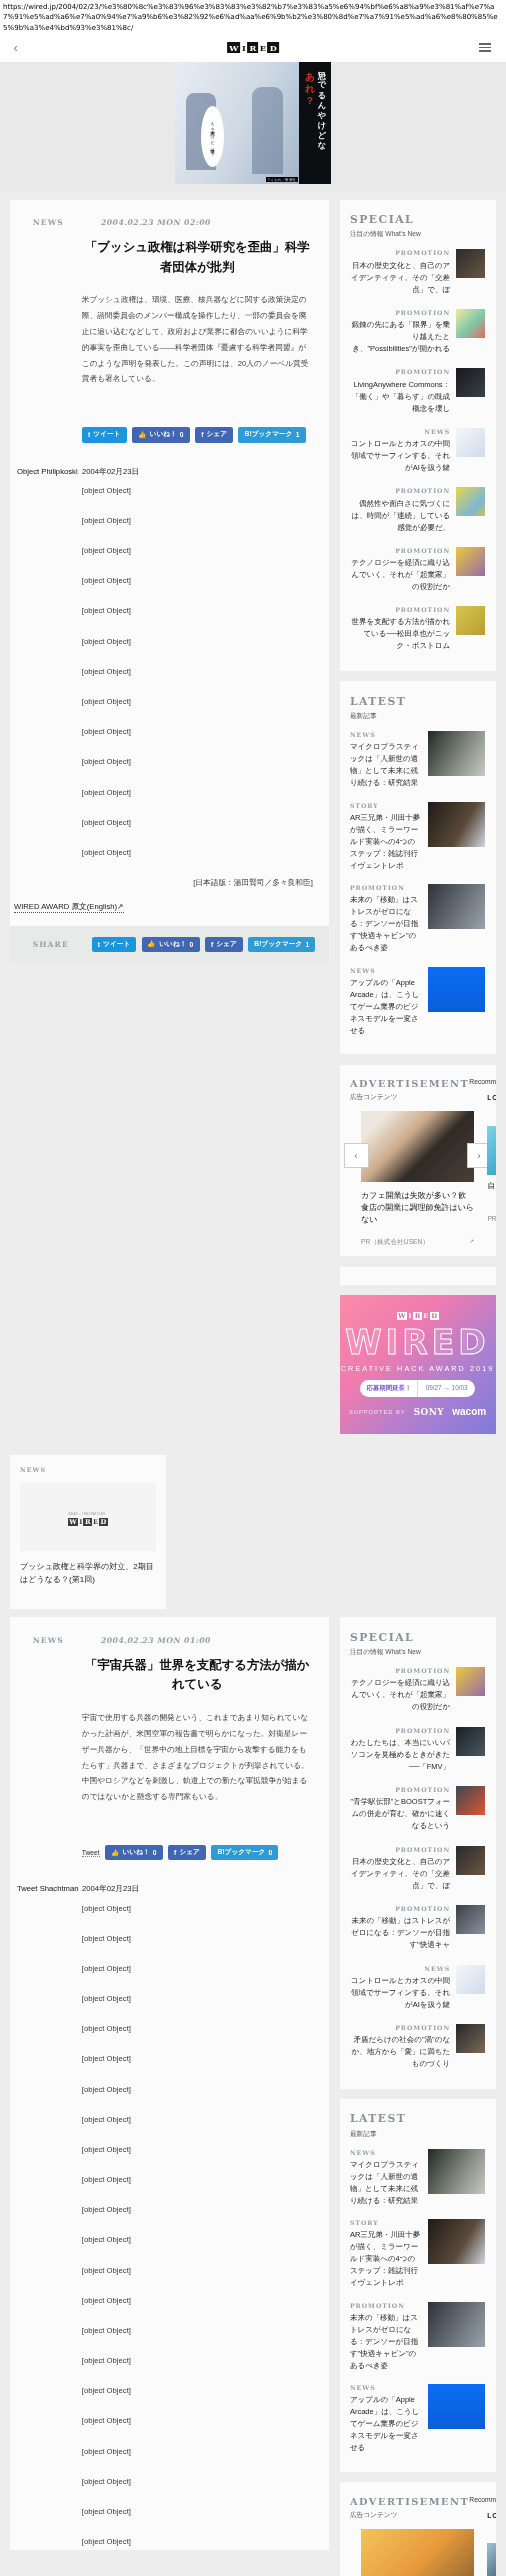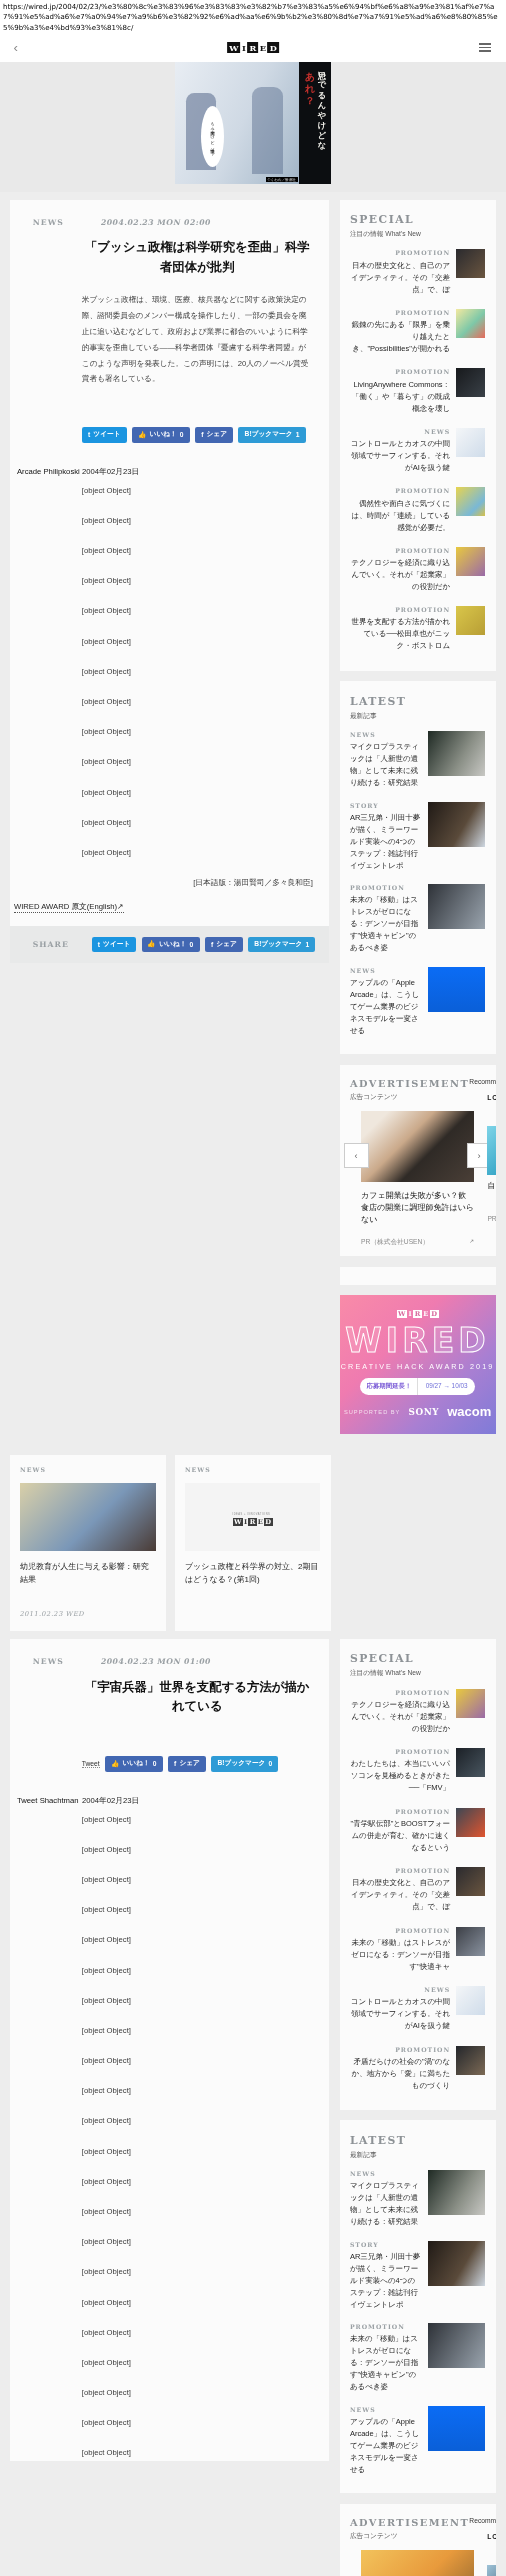--- a/index.html
+++ b/index.html
@@ -100,21 +100,21 @@
   .wlogo-h .bx{background:#fff;color:#d86a9e;padding:0 1.5px;}
   .wlogo-h .pl{color:#fff;padding:0 0.5px;}
   .hack-word{font-family:"DejaVu Sans",sans-serif;font-weight:700;font-size:33px;line-height:1;color:rgba(255,255,255,0.12);-webkit-text-stroke:1px #fff;letter-spacing:4.1px;}
   .hack-award{color:#fff;letter-spacing:2.1px;font-size:7.2px;}
   .hack-pill{background:#fff;border-radius:9.3px;display:inline-flex;overflow:hidden;font-size:6.4px;font-weight:700;margin-top:2.1px;}
   .hack-pill .pa{color:#7a5bd6;padding:4.1px 6.2px;border-right:0.5px solid #ddd;}
   .hack-pill .pb{color:#6f6fd8;padding:4.1px 7.2px;font-weight:400;}
   .hack-sup{display:flex;align-items:center;gap:8.2px;margin-top:4.1px;}
   .hack-sup .s1{color:rgba(255,255,255,.75);font-size:5.7px;letter-spacing:1px;}
   .hack-sup .sony{color:#fff;font-family:"DejaVu Serif",serif;font-weight:700;font-size:8.8px;letter-spacing:0.5px;}
-  .hack-sup .wacom{color:#fff;font-weight:700;font-size:13px;}
+  .hack-sup .wacom{color:#fff;font-weight:700;font-size:10px;}
   .ext{font-size:5.7px;color:#777;margin-left:1.5px;}
 </style>
 </head>
 <body>
 
 <div class="url">https://wired.jp/2004/02/23/%e3%80%8c%e3%83%96%e3%83%83%e3%82%b7%e3%83%a5%e6%94%bf%e6%a8%a9%e3%81%af%e7%a7%91%e5%ad%a6%e7%a0%94%e7%a9%b6%e3%82%92%e6%ad%aa%e6%9b%b2%e3%80%8d%e7%a7%91%e5%ad%a6%e8%80%85%e5%9b%a3%e4%bd%93%e3%81%8c/</div>
 
 <div class="hdr">
   <span class="back">‹</span>
   <span class="wlogo">
@@ -170,21 +170,21 @@
               <span>f</span>
               <span>シェア</span>
             </button>
           <button class="btn ht">
               <span>B!ブックマーク</span>
               <span>1</span>
             </button>
         </div>
       </div>
       <div class="author-row">
-        <span class="author">Arcade Philipkoski</span>
+        <span class="author">Object Philipkoski</span>
         <span class="date-jp">2004年02月23日</span>
       </div>
       <div class="abody paras">
 
       <p>[object Object]</p>
           <p>[object Object]</p>
           <p>[object Object]</p>
           <p>[object Object]</p>
           <p>[object Object]</p>
           <p>[object Object]</p>
@@ -373,28 +373,20 @@
         <span class="sony">SONY</span>
         <span class="wacom">wacom</span>
       </div>
     </div>
   </div>
 </div>
 
 <div class="related-row">
 
 
-    <div class="rel-card">
-      <div class="sp-label">NEWS</div>
-      <div class="rel-thumb" style="background:linear-gradient(135deg,#d9cfa8 0%,#7a97b8 55%,#4a3b35 100%)">
-        
-      </div>
-      <div class="rel-title">幼児教育が人生に与える影響：研究結果</div>
-      <div class="rel-date">2011.02.23 WED</div>
-    </div>
 
     <div class="rel-card">
       <div class="sp-label">NEWS</div>
       <div class="rel-thumb" style="background:#f4f4f4">
         <span style="">
           <span class="minitag">IDEAS + INNOVATIONS</span><br>
           <span class="wlogo-s">
             <span class="bx">W</span>
             <span class="pl">I</span>
             <span class="bx">R</span>
@@ -410,20 +402,21 @@
 
 <div class="row">
   <div class="col-main">
     <article class="card art">
       <div class="art-head">
         <span class="kicker">NEWS</span>
         <span class="kicker date">2004.02.23 MON 01:00</span>
       </div>
       <div class="abody">
         <h1>「宇宙兵器」世界を支配する方法が描かれている</h1>
+        <p class="lead">宇宙で使用する兵器の開発という、これまであまり知られていなかった計画が、米国空軍の報告書で明らかになった。対衛星レーザー兵器から、「世界中の地上目標を宇宙から攻撃する能力をもたらす」兵器まで、さまざまなプロジェクトが列挙されている。中国やロシアなどを刺激し、軌道上での新たな軍拡競争が始まるのではないかと懸念する専門家もいる。</p>
         <div class="share-row">
           <span class="tweet-plain">Tweet</span>
           <button class="btn fb">
               <span>👍</span>
               <span>いいね！</span>
               <span>0</span>
             </button>
           <button class="btn fb">
               <span>f</span>
               <span>シェア</span>

